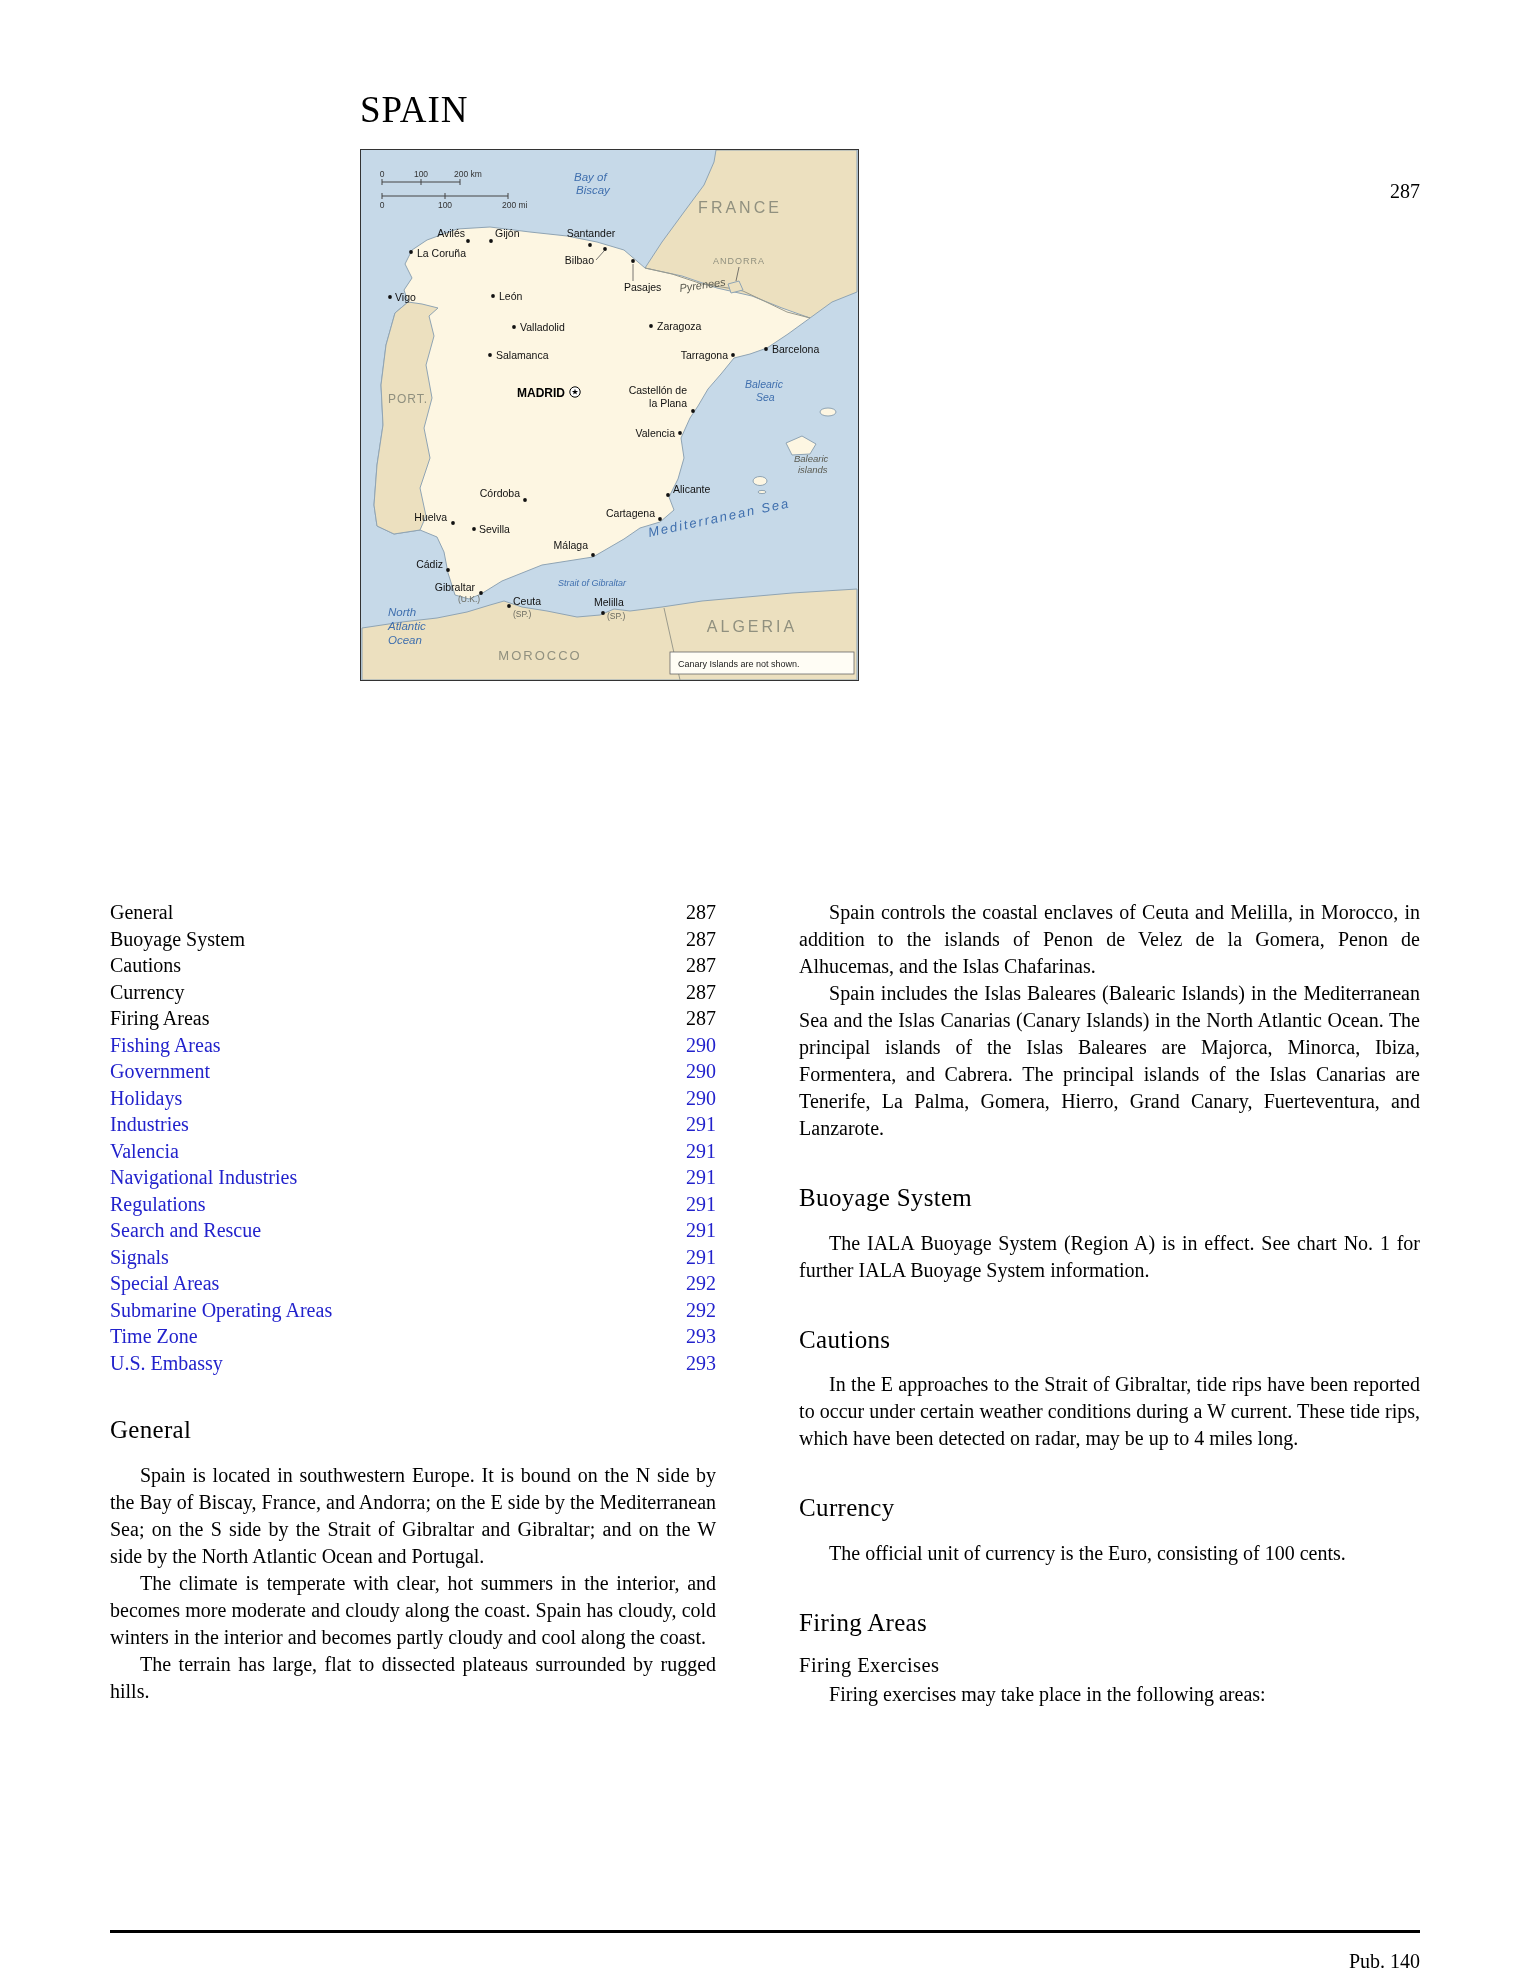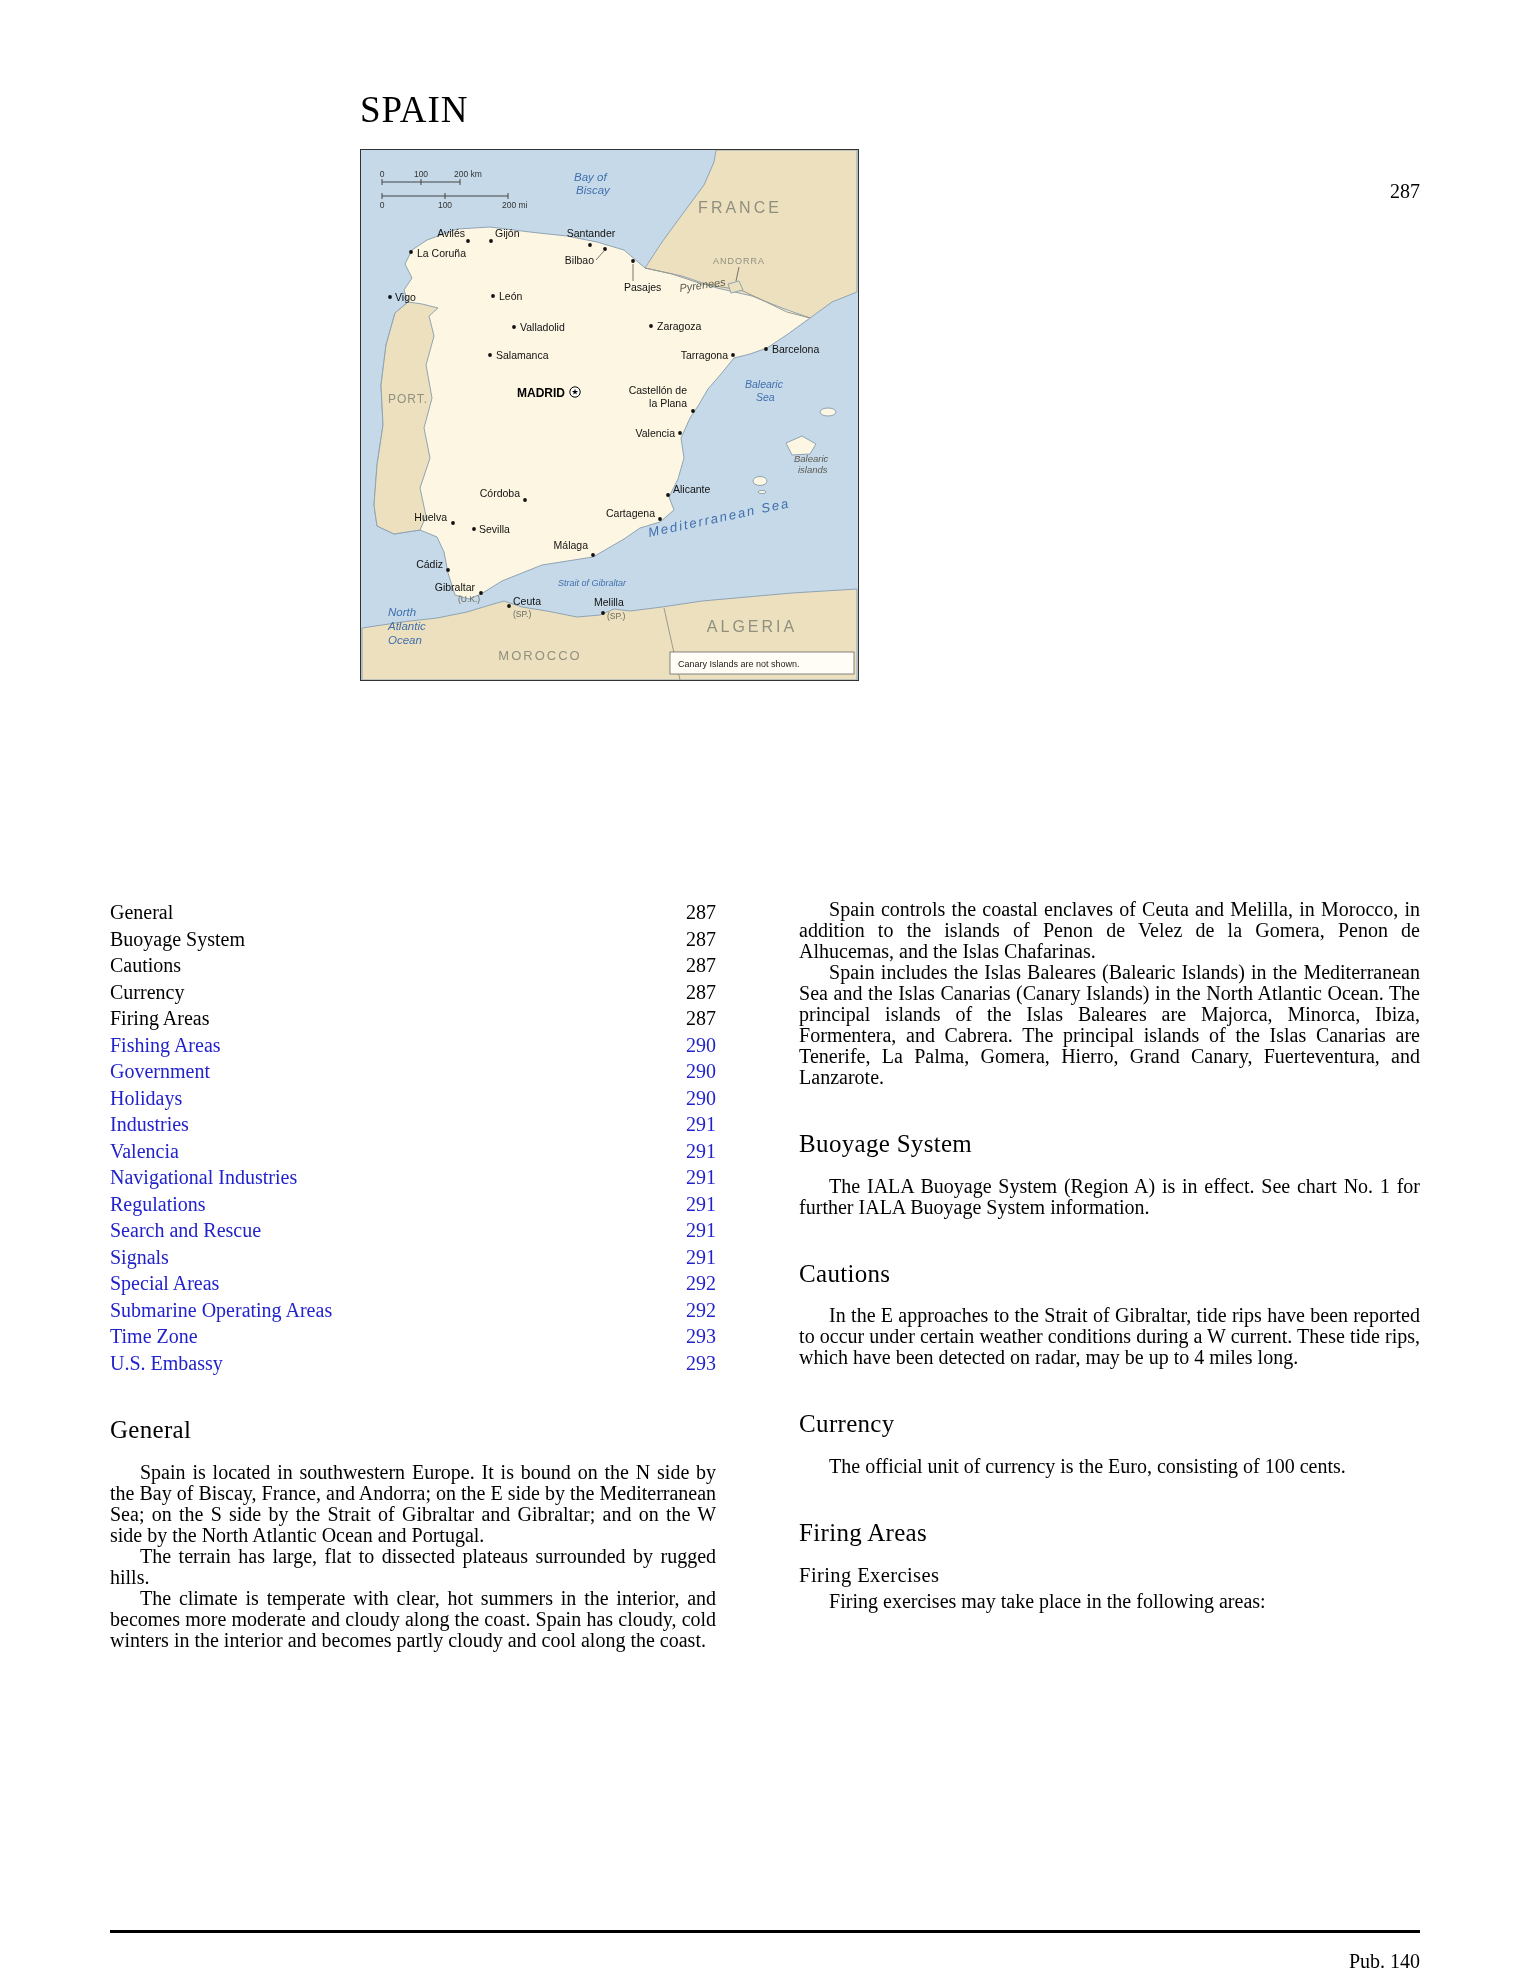--- a/index.html
+++ b/index.html
@@ -18,21 +18,21 @@
   .map-frame{border:1px solid #333;width:499px;height:532px;background:var(--sea)}
   svg{display:block}
   .columns{display:flex;gap:83px;margin-top:218px}
   .col-left{width:615px}
   .col-right{width:630px}
   .toc{font-size:20px;line-height:26.5px}
   .toc-row{display:flex;justify-content:space-between}
   .toc-link{color:var(--link-blue)}
   .section-heading{font-size:25px;font-weight:400;letter-spacing:.3px;margin:40px 0 18px;line-height:1.1}
   .col-right .section-heading{margin-top:42px}
-  .body-p{font-size:20px;line-height:21px;text-align:justify;text-indent:30px;margin:0}
+  .body-p{font-size:20px;line-height:27px;text-align:justify;text-indent:30px;margin:0}
   .sub-heading{font-size:20.5px;letter-spacing:.4px;margin:0 0 4px}
   .footer-rule{position:absolute;left:110px;right:110px;top:1842px;border-top:3px solid #000}
   .footer-text{position:absolute;top:1862px;right:110px;font-size:20px}
   
   .sea{fill:var(--sea)}
   .land-spain{fill:var(--land-spain);stroke:var(--coast);stroke-width:1}
   .land-other{fill:var(--land-other);stroke:var(--coast);stroke-width:1}
   .border{fill:none;stroke:var(--border-gray);stroke-width:1}
   .leader{stroke:#555;stroke-width:.8}
   svg text{font-family:"Liberation Sans",sans-serif}
@@ -243,22 +243,22 @@
             <span>293</span>
           </div>
           <div class="toc-row toc-link">
             <span>U.S. Embassy</span>
             <span>293</span>
           </div>
         </div>
       <h2 class="section-heading">General</h2>
       <div>
           <p class="body-p">Spain is located in southwestern Europe. It is bound on the N side by the Bay of Biscay, France, and Andorra; on the E side by the Mediterranean Sea; on the S side by the Strait of Gibraltar and Gibraltar; and on the W side by the North Atlantic Ocean and Portugal.</p>
+          <p class="body-p">The climate is temperate with clear, hot summers in the interior, and becomes more moderate and cloudy along the coast. Spain has cloudy, cold winters in the interior and becomes partly cloudy and cool along the coast.</p>
           <p class="body-p">The terrain has large, flat to dissected plateaus surrounded by rugged hills.</p>
-          <p class="body-p">The climate is temperate with clear, hot summers in the interior, and becomes more moderate and cloudy along the coast. Spain has cloudy, cold winters in the interior and becomes partly cloudy and cool along the coast.</p>
         </div>
     </div>
     <div class="col col-right">
       <div>
           <p class="body-p">Spain controls the coastal enclaves of Ceuta and Melilla, in Morocco, in addition to the islands of Penon de Velez de la Gomera, Penon de Alhucemas, and the Islas Chafarinas.</p>
           <p class="body-p">Spain includes the Islas Baleares (Balearic Islands) in the Mediterranean Sea and the Islas Canarias (Canary Islands) in the North Atlantic Ocean. The principal islands of the Islas Baleares are Majorca, Minorca, Ibiza, Formentera, and Cabrera. The principal islands of the Islas Canarias are Tenerife, La Palma, Gomera, Hierro, Grand Canary, Fuerteventura, and Lanzarote.</p>
         </div>
       <div>
           <h2 class="section-heading">Buoyage System</h2>
           <p class="body-p">The IALA Buoyage System (Region A) is in effect. See chart No. 1 for further IALA Buoyage System information.</p>

